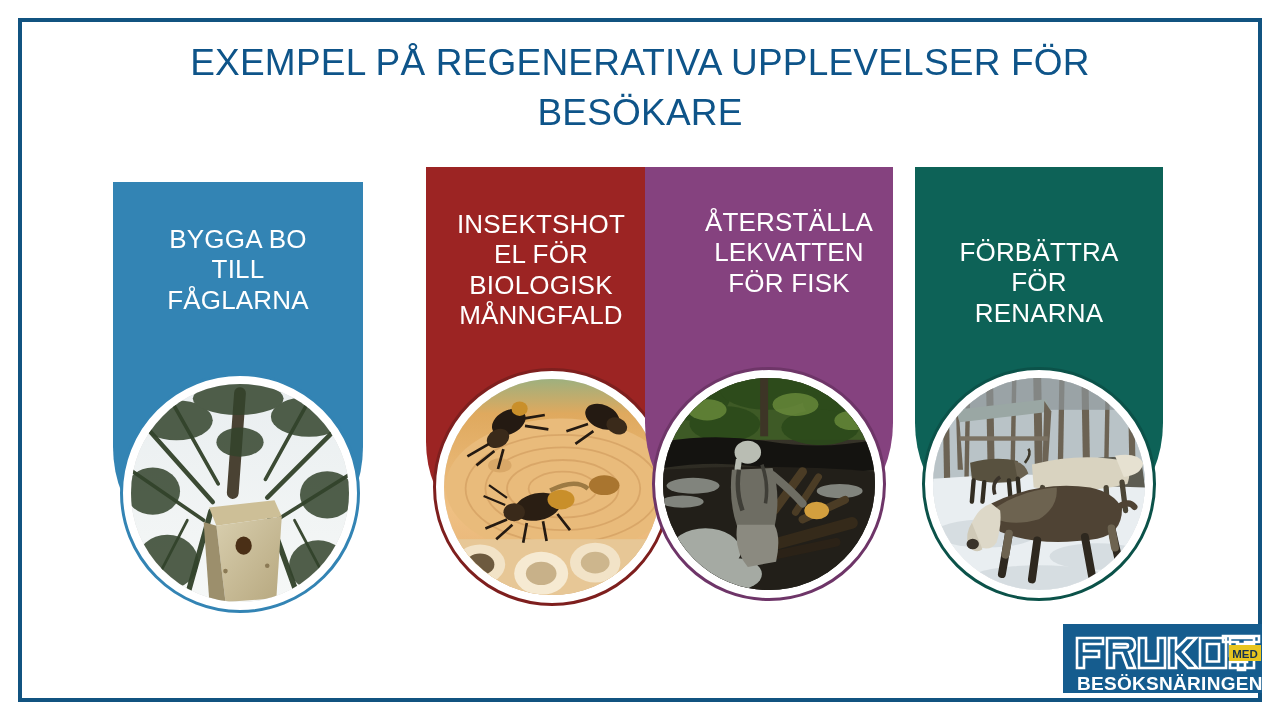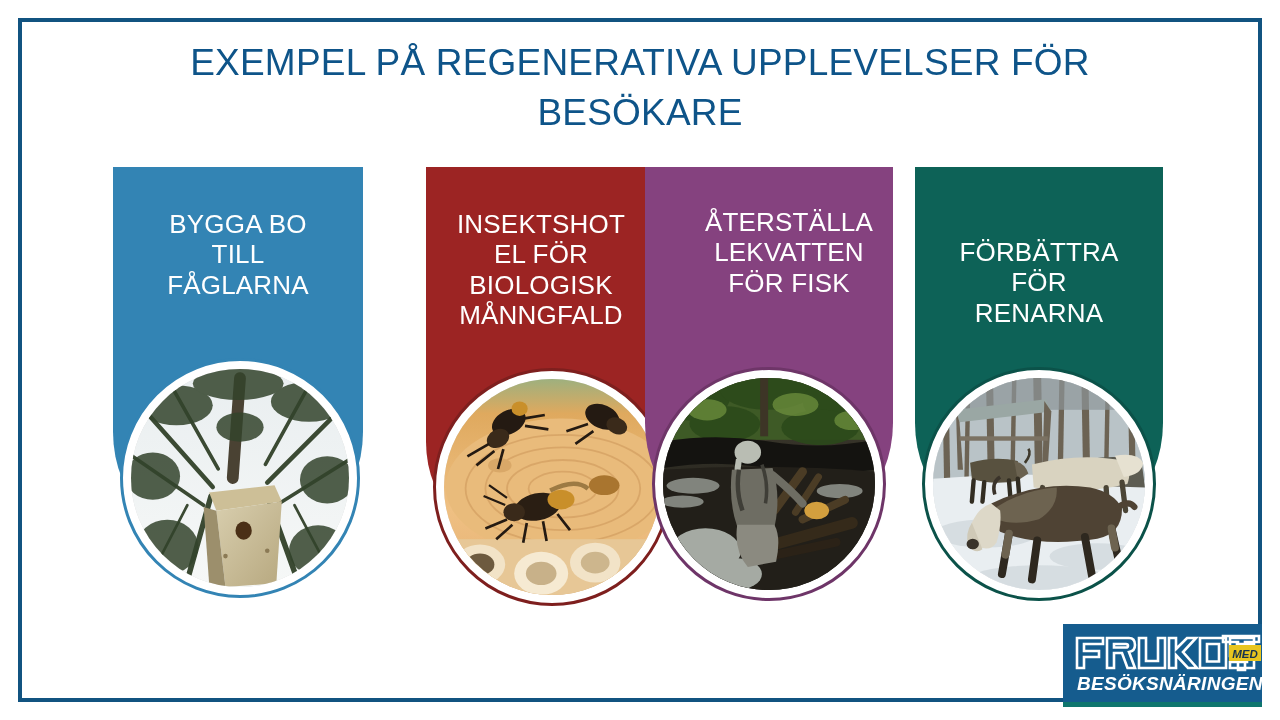--- a/index.html
+++ b/index.html
@@ -107,40 +107,39 @@
     width: 100%;
     height: 100%;
   }
 
   
   #logo {
     position: absolute;
     left: 1063px;
     top: 624px;
     width: 199px;
-    height: 83px;
-    background: #0f766e;
+    height: 69px;
+    background: #b91c1c;
     overflow: hidden;
-    font-style: italic;
   }
   #logo svg { display: block; }
 </style>
 </head>
 <body>
 
 <div id="slide">
 
   <div id="slide-frame"></div>
 
   <div id="title">EXEMPEL PÅ REGENERATIVA UPPLEVELSER FÖR
 BESÖKARE</div>
 
   <div id="cards">
 
-    <div class="card" style="left:113px; width:250px; height:420px;">
+    <div class="card" style="left:113px; width:250px; height:420px;margin-top:15px;">
       <div class="card-panel" style="height:390px; background:#3384B4;"></div>
       <div class="card-label" style="top:42px;">BYGGA BO
 TILL
 FÅGLARNA</div>
       <div class="card-photo-ring" style="left:7px; top:191px; width:240px; height:240px; border:3px solid #3384B4;">
         <div class="card-photo">
           <svg viewBox="0 0 240 240" preserveAspectRatio="xMidYMid slice" aria-hidden="true">
             <defs>
               <linearGradient id="skyg1" x1="0" y1="0" x2="0" y2="1">
                 <stop offset="0%" stop-color="#e9eef0"></stop>

